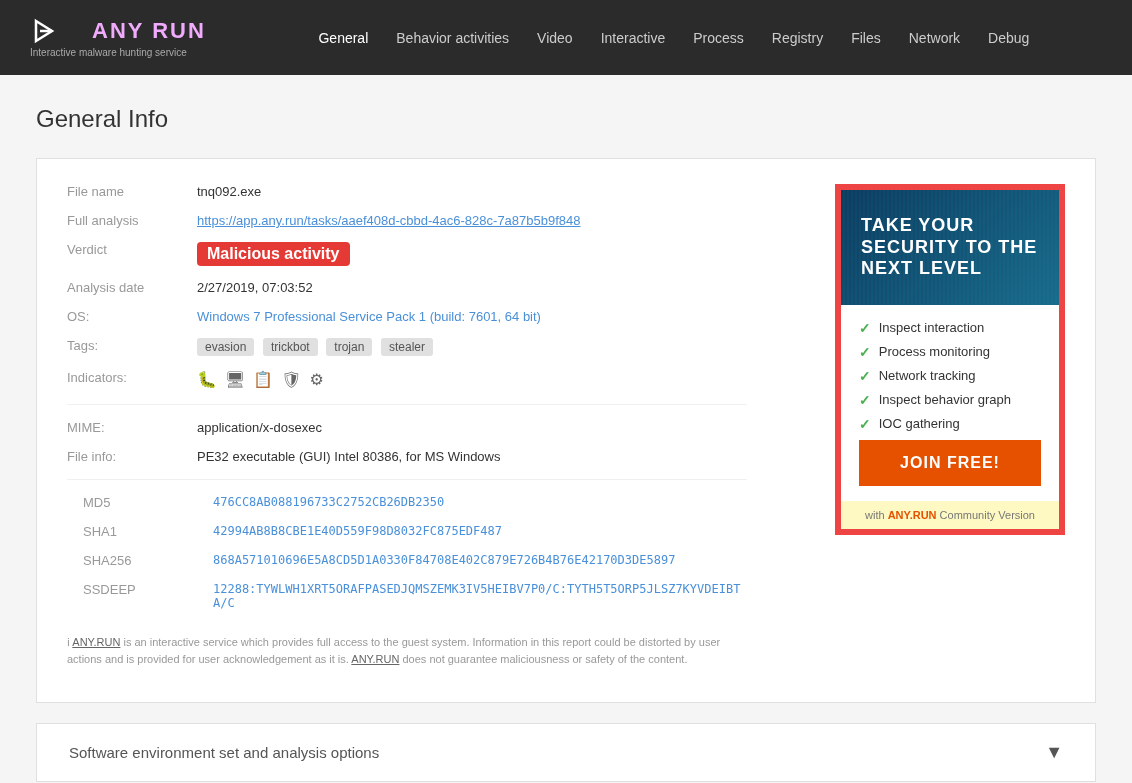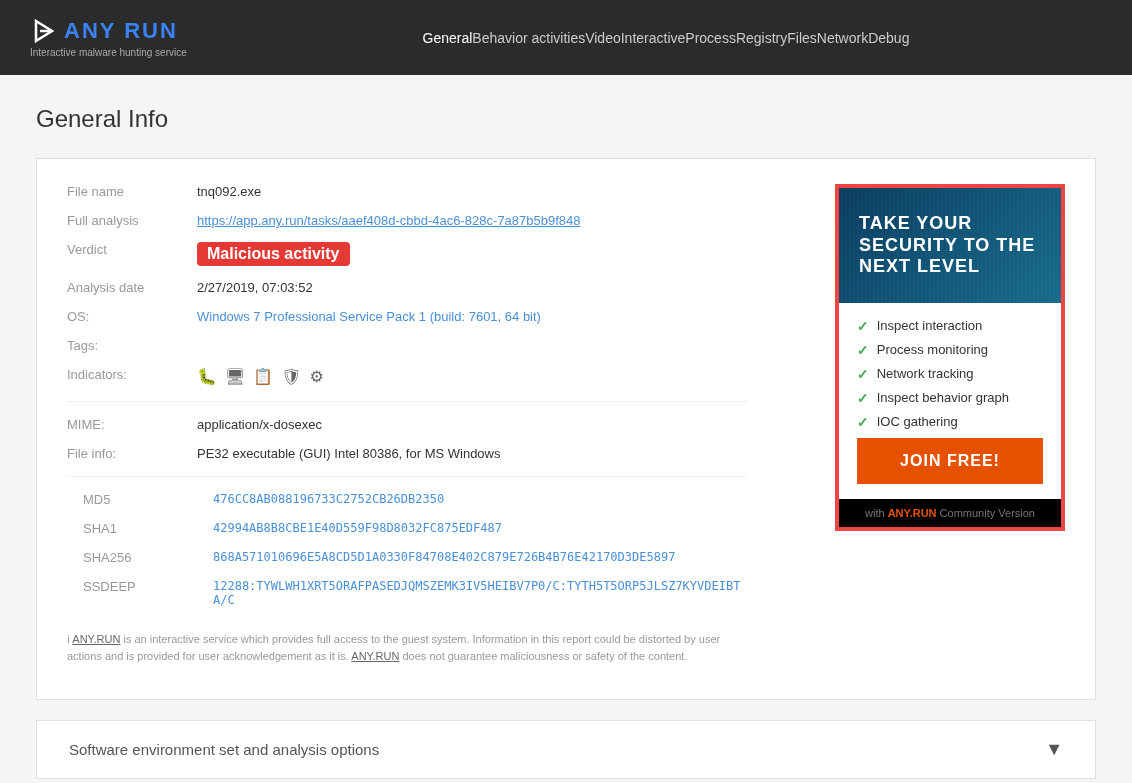--- a/index.html
+++ b/index.html
@@ -18,36 +18,38 @@
       display: flex;
       flex-direction: column;
       min-width: 160px;
     }
     .logo-row {
       display: flex;
       align-items: center;
       gap: 6px;
     }
     .logo-text {
-      color: #3b82f6;
+      color: #f0abfc;
       font-size: 22px;
       font-weight: 700;
       letter-spacing: 2px;
+      margin-left: 28px;
     }
     .logo-icon {
       width: 28px;
       height: 28px;
     }
     .logo-tagline {
       color: #aaa;
       font-size: 10px;
       margin-top: 2px;
     }
     nav {
       display: flex;
+      gap: 28px;
       flex: 1;
       justify-content: center;
     }
     nav a {
       color: #ccc;
       text-decoration: none;
       font-size: 14px;
       transition: color 0.2s;
     }
     nav a.active { color: white; }
@@ -144,21 +146,21 @@
       font-size: 12px;
       word-break: break-all;
       font-family: monospace;
     }
 
     
     .promo-card {
       width: 230px;
       flex-shrink: 0;
       background: #1a1a2e;
-      border: 4px solid #ef4444;
+      border: 6px solid #ef4444;
       overflow: hidden;
       align-self: flex-start;
       margin-left: 48px;
     }
     .promo-banner {
       background: linear-gradient(135deg, #0d3b5e, #1a6b8a);
       padding: 25px 20px;
       position: relative;
       overflow: hidden;
     }
@@ -214,21 +216,21 @@
       cursor: pointer;
       border: none;
       width: 100%;
       margin-top: 5px;
     }
     .promo-footer {
       padding: 8px;
       text-align: center;
       font-size: 11px;
       color: #777;
-      background: #000000;
+      background: #fef9c3;
     }
     .promo-footer .anyrun-link {
       color: #e65100;
       font-weight: bold;
     }
 
     
     .disclaimer {
       font-size: 11px;
       color: #999;
@@ -322,20 +324,26 @@
         <span class="info-value">2/27/2019, 07:03:52</span>
       </div>
 
       <div class="info-row">
         <span class="info-label">OS:</span>
         <span class="info-value os-value">Windows 7 Professional Service Pack 1 (build: 7601, 64 bit)</span>
       </div>
 
       <div class="info-row">
         <span class="info-label">Tags:</span>
+        <span class="info-value">
+          <span class="tag">evasion</span>
+          <span class="tag">trickbot</span>
+          <span class="tag">trojan</span>
+          <span class="tag">stealer</span>
+        </span>
       </div>
 
       <div class="info-row">
         <span class="info-label">Indicators:</span>
         <span class="info-value">
           <span class="indicator-icons">
             <span class="indicator-icon">🐛</span>
             <span class="indicator-icon">🖥</span>
             <span class="indicator-icon">📋</span>
             <span class="indicator-icon">🛡</span>

